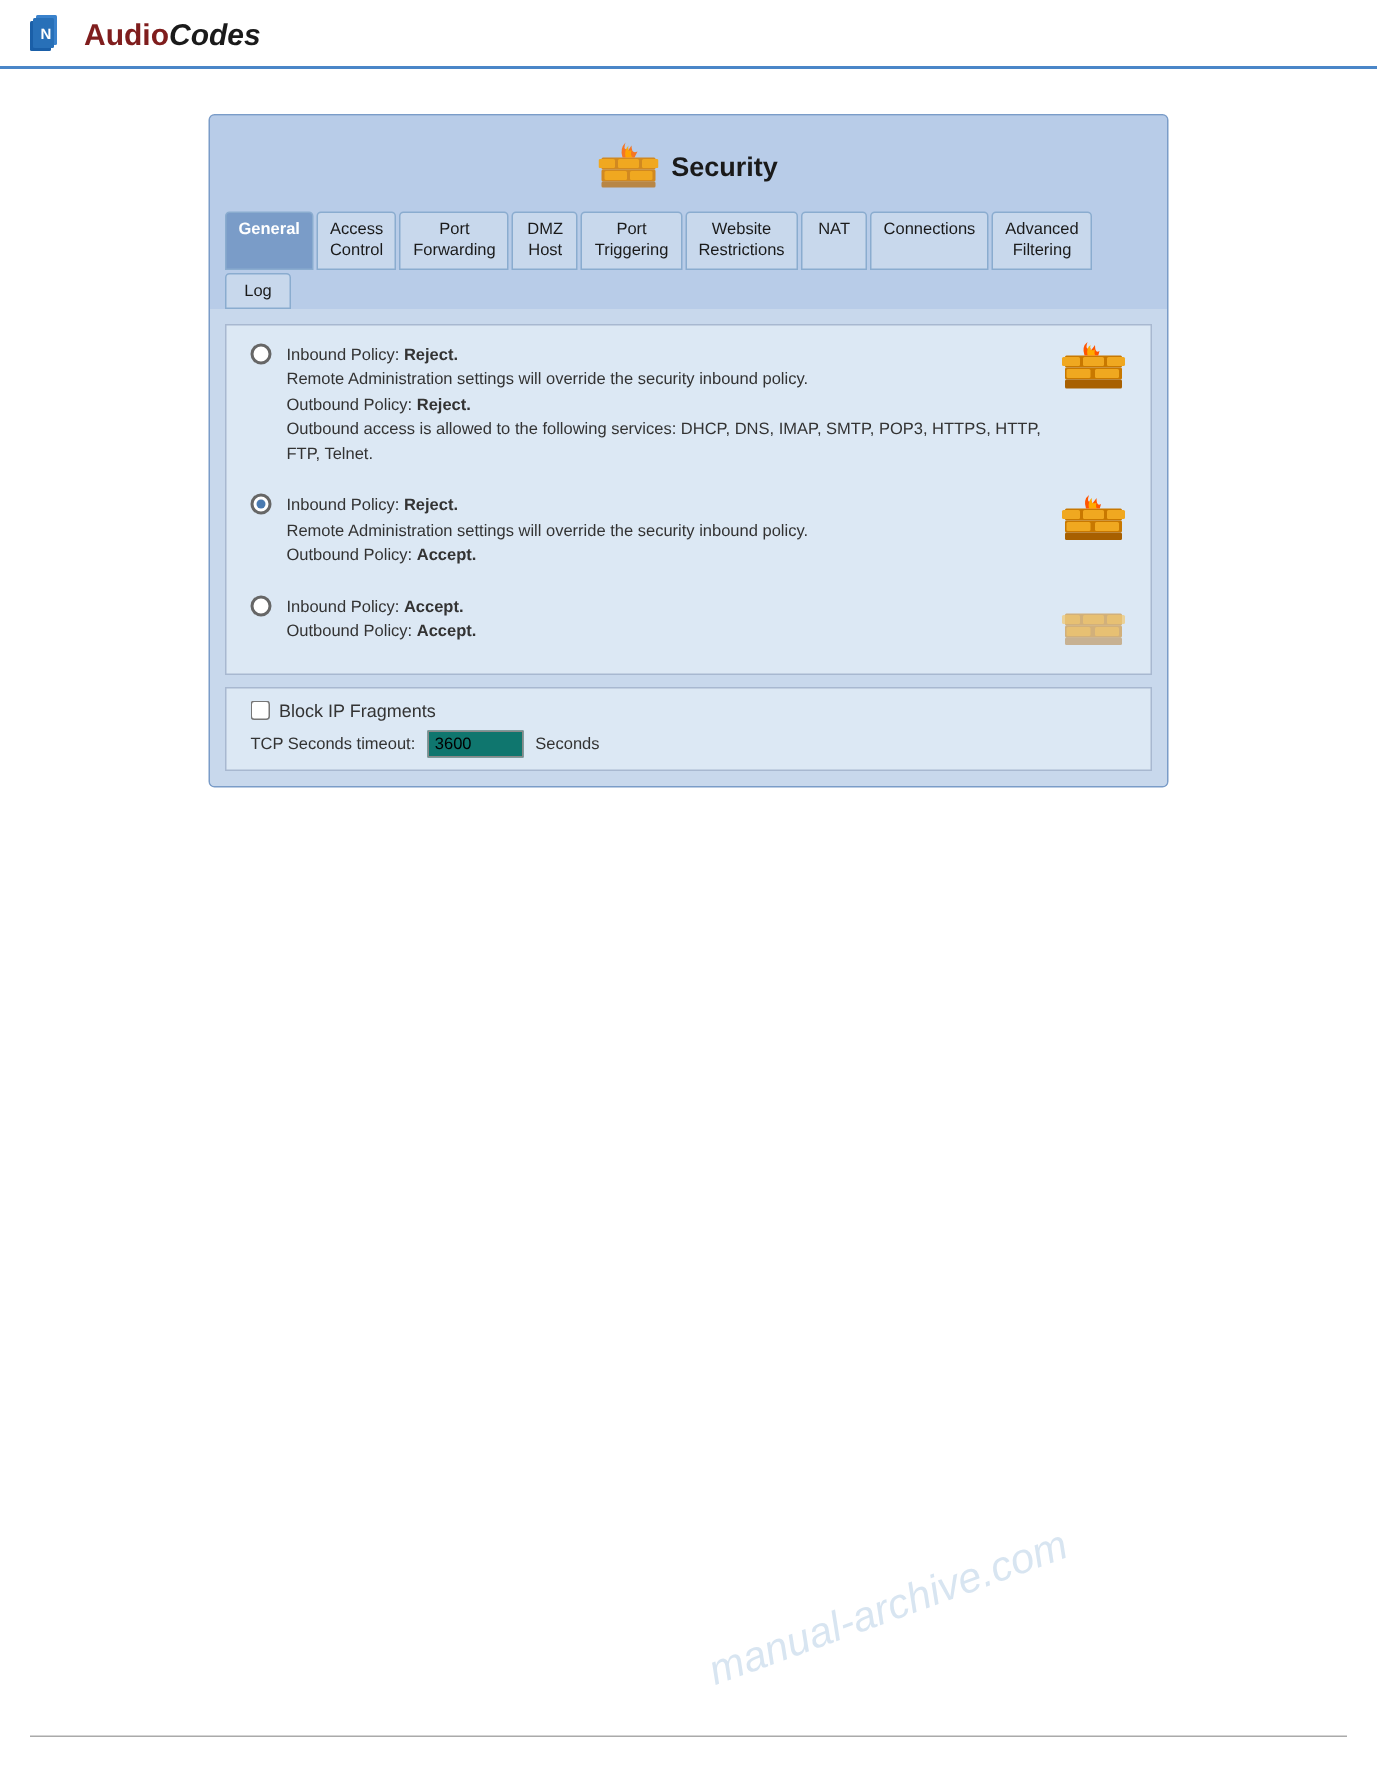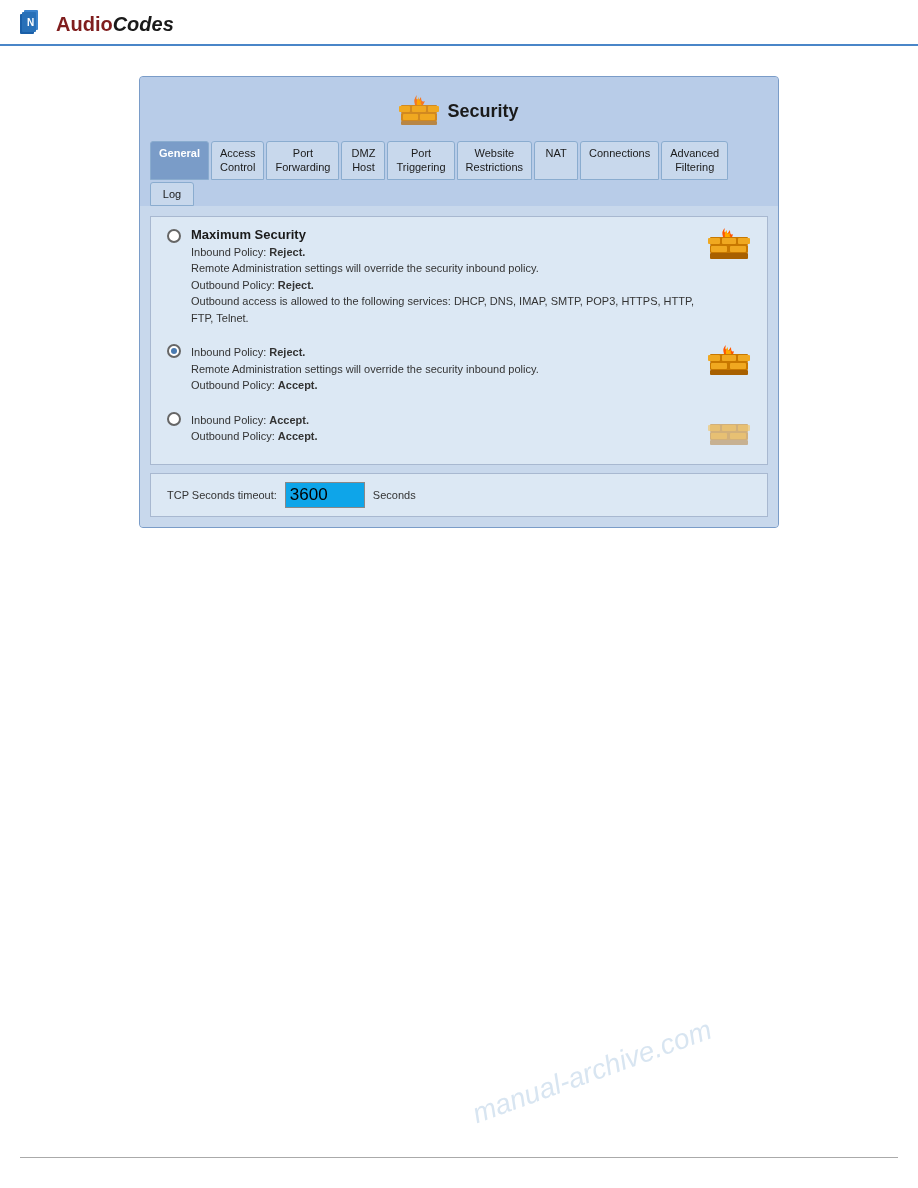--- a/index.html
+++ b/index.html
@@ -187,25 +187,25 @@
     .timeout-row {
       display: flex;
       align-items: center;
       gap: 8px;
     }
     .timeout-label {
       font-size: 11px;
       color: #333;
     }
     .timeout-input {
-      width: 80px;
+      width: 64px;
       padding: 2px 4px;
       border: 1px solid #888;
-      background: #0ea5e9;
-      font-size: 17px;
+      background: #0f766e;
+      font-size: 11px;
     }
     .timeout-unit {
       font-size: 11px;
       color: #333;
     }
 
     
     .footer-line {
       position: absolute;
       bottom: 30px;
@@ -280,21 +280,20 @@
       <div class="tab">Log</div>
     </div>
 
     <div class="content-area">
 
       <div class="options-container">
 
         <div class="security-option">
           <div class="radio-btn"></div>
           <div class="option-radio-text">
-            <div class="option-title">Maximum Security</div>
             <div class="option-desc">
               Inbound Policy: <strong>Reject.</strong><br>
               Remote Administration settings will override the security inbound policy.<br>
               Outbound Policy: <strong>Reject.</strong><br>
               Outbound access is allowed to the following services: DHCP, DNS, IMAP, SMTP, POP3, HTTPS, HTTP, FTP, Telnet.
             </div>
           </div>
           <div class="option-icon">
             <svg width="44" height="44" viewBox="0 0 44 44" xmlns="http://www.w3.org/2000/svg">
               <rect x="3" y="18" width="38" height="8" rx="1" fill="#c87800"></rect>
@@ -354,20 +353,24 @@
               <rect x="15" y="15" width="14" height="6" rx="1" fill="#f0c870" opacity="0.7"></rect>
               <rect x="31" y="15" width="12" height="6" rx="1" fill="#f0c870" opacity="0.7"></rect>
               <rect x="3" y="30" width="38" height="5" rx="1" fill="#a86000" opacity="0.4"></rect>
             </svg>
           </div>
         </div>
 
       </div>
 
       <div class="bottom-options">
+        <div class="checkbox-row">
+          <input type="checkbox" id="blockIpFragments" style="">
+          <label for="blockIpFragments">Block IP Fragments</label>
+        </div>
         <div class="timeout-row">
           <span class="timeout-label">TCP Seconds timeout:</span>
           <input type="text" class="timeout-input" value="3600" style="">
           <span class="timeout-unit">Seconds</span>
         </div>
       </div>
 
     </div>
   </div>
 </div>

